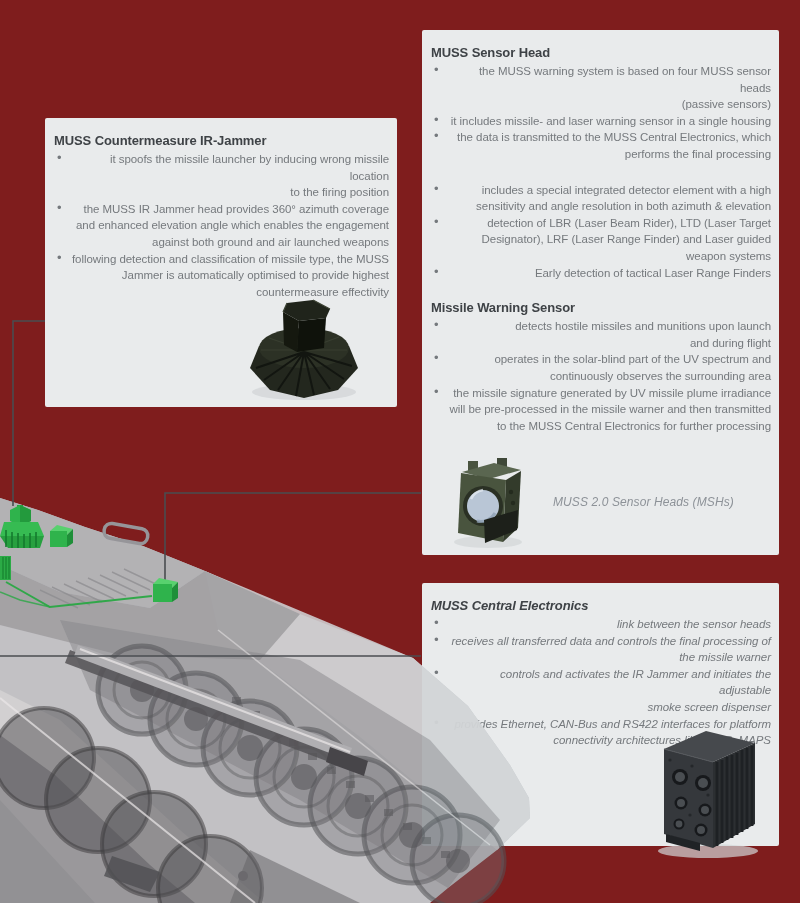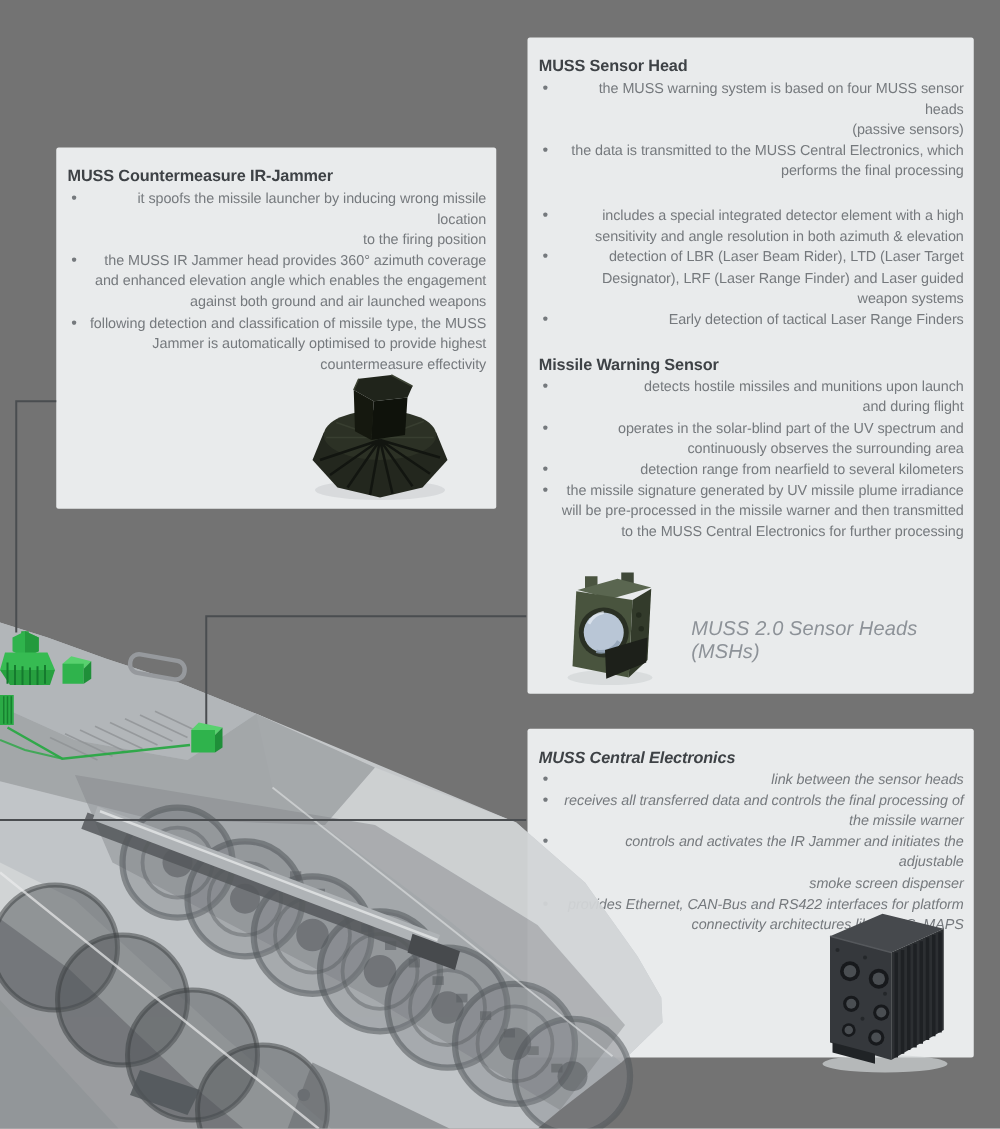--- a/index.html
+++ b/index.html
@@ -1,44 +1,45 @@
 <!DOCTYPE html>
 <html><head>
 <meta charset="utf-8">
 <style>
   html,body{margin:0;padding:0;background:#ffffff;}
-  #stage{position:relative;width:800px;height:903px;background:#737373;overflow:hidden;
+  #stage{position:relative;width:800px;height:903px;background:#7f1d1d;overflow:hidden;
          font-family:"Liberation Sans", sans-serif;}
   .panel{position:absolute;background:#e9ebec;border-radius:2px;box-sizing:border-box;
          padding:15px 8px 0 9px;z-index:1;}
   #panel-sensor-head{left:422px;top:30px;width:357px;height:525px;}
   #panel-ir-jammer{left:45px;top:118px;width:352px;height:289px;}
   #panel-central-electronics{left:422px;top:583px;width:357px;height:263px;font-style:italic;}
   .panel h3{margin:0 0 3px 0;font-size:13px;line-height:15px;font-weight:bold;
             color:#3e4246;letter-spacing:-0.1px;}
   .panel ul{list-style:none;margin:0 0 19px 0;padding:0;text-align:right;}
   .panel li{position:relative;padding-left:15px;font-size:11.5px;line-height:16.6px;
             color:#75797d;white-space:pre-line;letter-spacing:-0.05px;}
   .panel li::before{content:"\2022";position:absolute;left:3px;top:-1px;color:#75797d;
             font-size:13px;}
-  .caption{position:absolute;left:131px;top:465px;font-size:16px;font-style:italic;
+  .caption{position:absolute;left:131px;top:465px;font-size:12px;font-style:italic;
            color:#8d9298;letter-spacing:0.1px;}
   #overlay{position:absolute;left:0;top:0;z-index:5;pointer-events:none;}
 </style>
 </head>
 <body>
 
 <div id="stage">
 
   <div class="panel" id="panel-sensor-head">
     <section>
       <h3>MUSS Sensor Head</h3>
       <ul>
         <li>the MUSS warning system is based on four MUSS sensor heads
 (passive sensors)</li>
+        <li>it includes missile- and laser warning sensor in a single housing</li>
         <li>the data is transmitted to the MUSS Central Electronics, which
 performs the final processing</li>
       </ul>
     </section>
     <section>
       <ul>
         <li>includes a special integrated detector element with a high
 sensitivity and angle resolution in both azimuth &amp; elevation</li>
         <li>detection of LBR (Laser Beam Rider), LTD (Laser Target
 Designator), LRF (Laser Range Finder) and Laser guided
@@ -46,21 +47,20 @@
         <li>Early detection of tactical Laser Range Finders</li>
       </ul>
     </section>
     <section>
       <h3>Missile Warning Sensor</h3>
       <ul>
         <li>detects hostile missiles and munitions upon launch
 and during flight</li>
         <li>operates in the solar-blind part of the UV spectrum and
 continuously observes the surrounding area</li>
-        <li>detection range from nearfield to several kilometers</li>
         <li>the missile signature generated by UV missile plume irradiance
 will be pre-processed in the missile warner and then transmitted
 to the MUSS Central Electronics for further processing</li>
       </ul>
     </section>
     <div class="caption">MUSS 2.0 Sensor Heads (MSHs)</div>
   </div>
 
   <div class="panel" id="panel-ir-jammer">
     <h3>MUSS Countermeasure IR-Jammer</h3>

